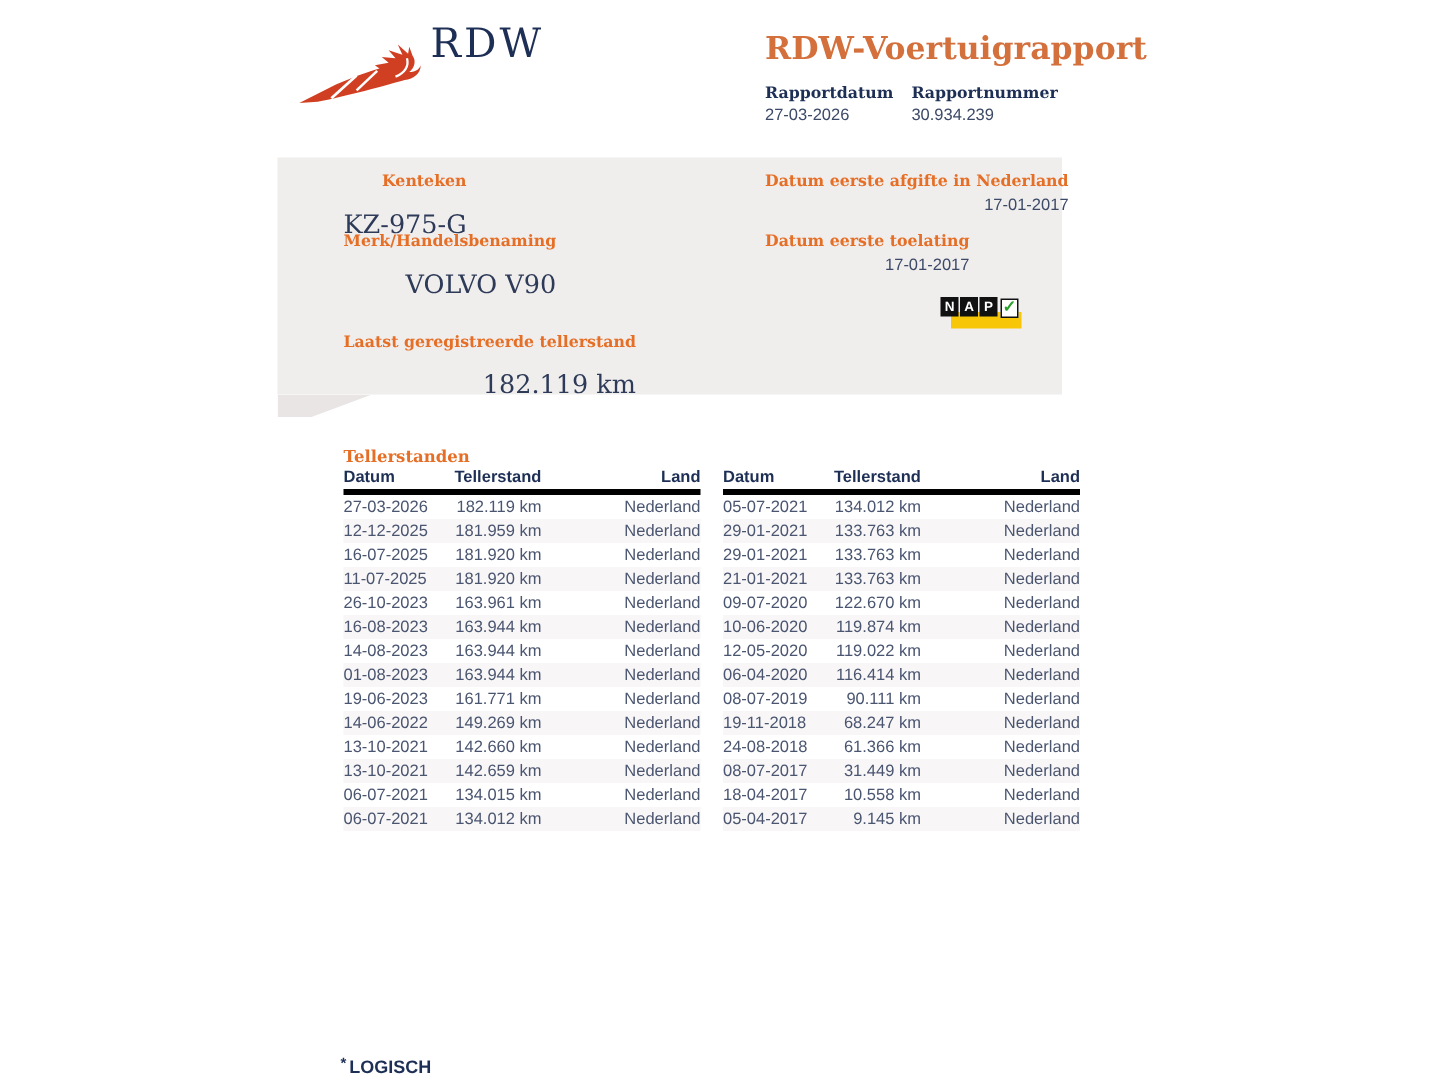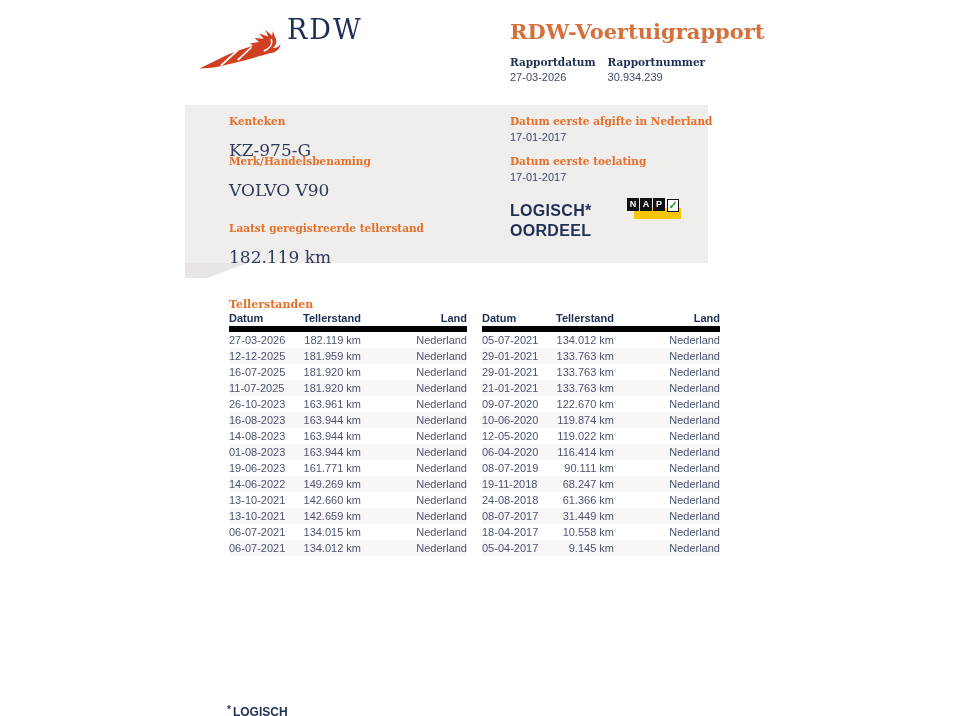--- a/index.html
+++ b/index.html
@@ -16,39 +16,39 @@
   .meta .lbl{font-family:"DejaVu Serif",serif;font-weight:700;font-size:10.5px;color:#1e2f55;}
   .meta .val{font-size:11px;color:#3c4a68;margin-top:3px;}
 
   
   .panel{position:absolute;left:185px;top:105px;width:523px;height:158px;background:#f0eded;}
   .panel-tab{position:absolute;left:185px;top:263px;width:63px;height:15px;background:#e9e5e5;
              clip-path:polygon(0 0,100% 0,36% 100%,0 100%);}
   .f-lbl{font-family:"DejaVu Serif",serif;font-weight:700;font-size:10.5px;color:#e56f26;}
   .f-val-lg{font-family:"DejaVu Serif",serif;font-size:17px;color:#2e3b58;margin-top:13px;}
   .f-val-sm{font-size:11px;color:#3c4a68;margin-top:4px;}
-  .field{position:absolute;}
+  .field{position:absolute;text-align:right;}
   .verdict{position:absolute;left:510px;top:201px;font-size:16px;font-weight:700;
            color:#1e2f55;line-height:20px;letter-spacing:.3px;}
 
   
   .nap{position:absolute;left:627px;top:198px;width:56px;height:24px;}
   .nap-bar{position:absolute;left:7px;top:10px;width:47px;height:11px;background:#f6c607;}
   .nap-box{position:absolute;top:0;width:12px;height:13px;background:#111111;color:#ffffff;
            font-size:9px;font-weight:700;text-align:center;line-height:13px;}
   .nap-check{position:absolute;top:1px;left:40px;width:12px;height:13px;background:#ffffff;
              border:1px solid #111111;box-sizing:border-box;color:#2ca02c;font-size:11px;
              font-weight:700;line-height:11px;text-align:center;}
 
   
   .tbl-heading{position:absolute;left:229px;top:298px;font-family:"DejaVu Serif",serif;
                font-weight:700;font-size:11px;color:#e56f26;}
   .tables{position:absolute;left:229px;top:312px;display:flex;gap:15px;}
   .tbl{width:238px;}
-  .thead{display:flex;height:14px;border-bottom:6px solid #000000;font-weight:700;
+  .thead{display:flex;height:14px;border-bottom:4px solid #000000;font-weight:700;
          font-size:11px;color:#1e2f55;}
   .trow{display:flex;height:16px;align-items:center;font-size:11px;color:#4a5570;}
   .tbody .trow:nth-child(even){background:#f8f6f6;}
   .c-datum{width:74px;}
   .c-teller{width:92px;}
   .c-teller .km{display:inline-block;width:58px;text-align:right;}
   .c-land{flex:1;text-align:right;}
 
   
   .foot-head{position:absolute;left:227px;top:656px;font-size:12px;font-weight:700;color:#1e2f55;margin-top:48px;}
@@ -100,24 +100,20 @@
 
   <div class="field" style="left:510px;top:115px;">
     <div class="f-lbl">Datum eerste afgifte in Nederland</div>
     <div class="f-val-sm">17-01-2017</div>
   </div>
   <div class="field" style="left:510px;top:155px;">
     <div class="f-lbl">Datum eerste toelating</div>
     <div class="f-val-sm">17-01-2017</div>
   </div>
 
-  <div class="verdict">
-    <div>LOGISCH*</div>
-    <div>OORDEEL</div>
-  </div>
 
   <div class="nap">
     <div class="nap-bar"></div>
     <div class="nap-box" style="left:0;">N</div>
     <div class="nap-box" style="left:13px;">A</div>
     <div class="nap-box" style="left:26px;">P</div>
     <div class="nap-check">✓</div>
   </div>
 
   <div class="tbl-heading">Tellerstanden</div>

